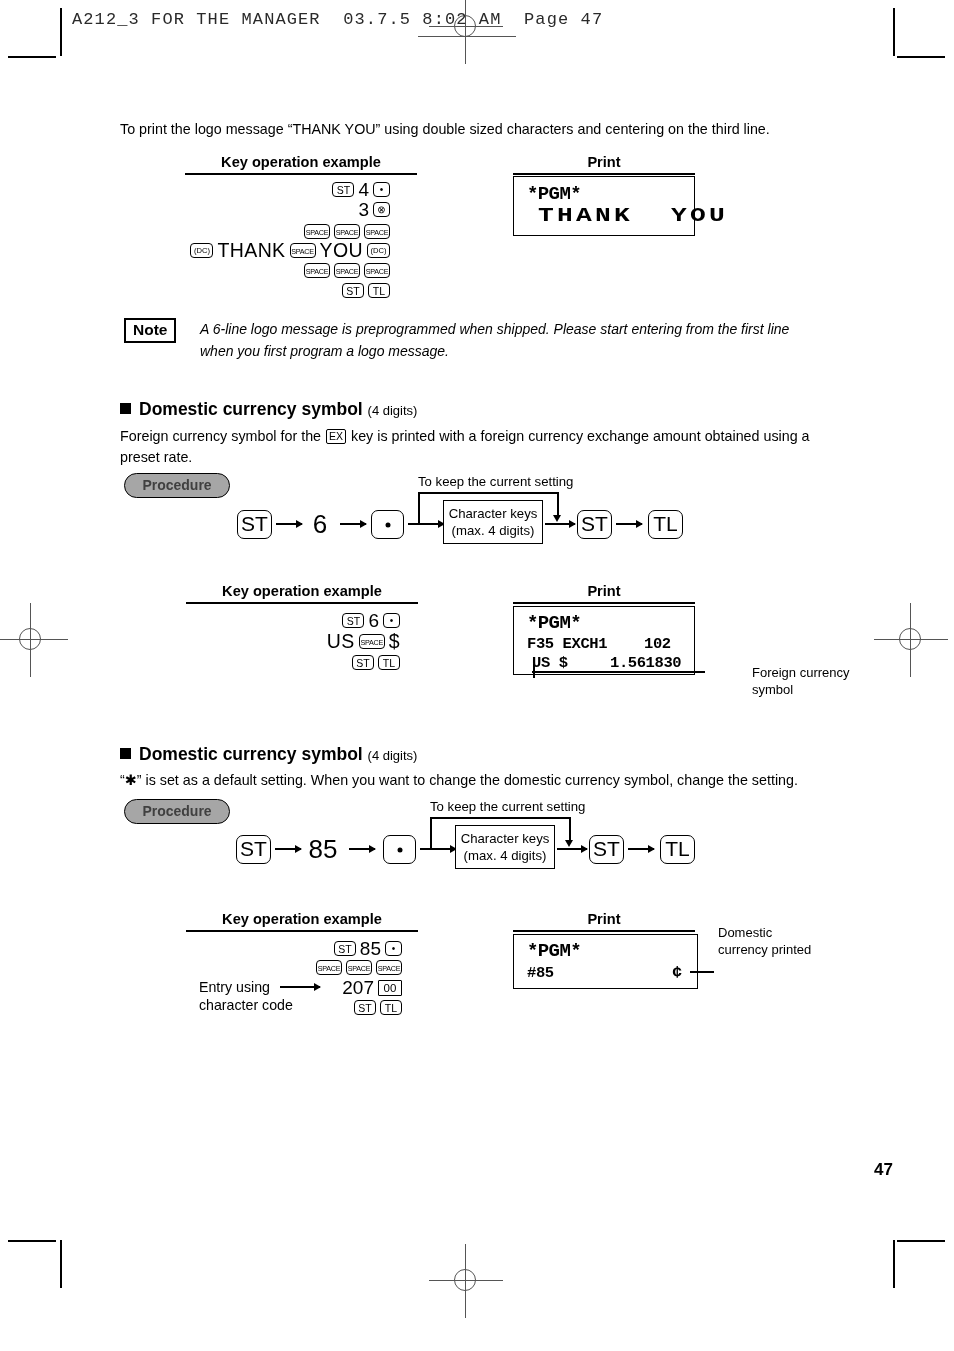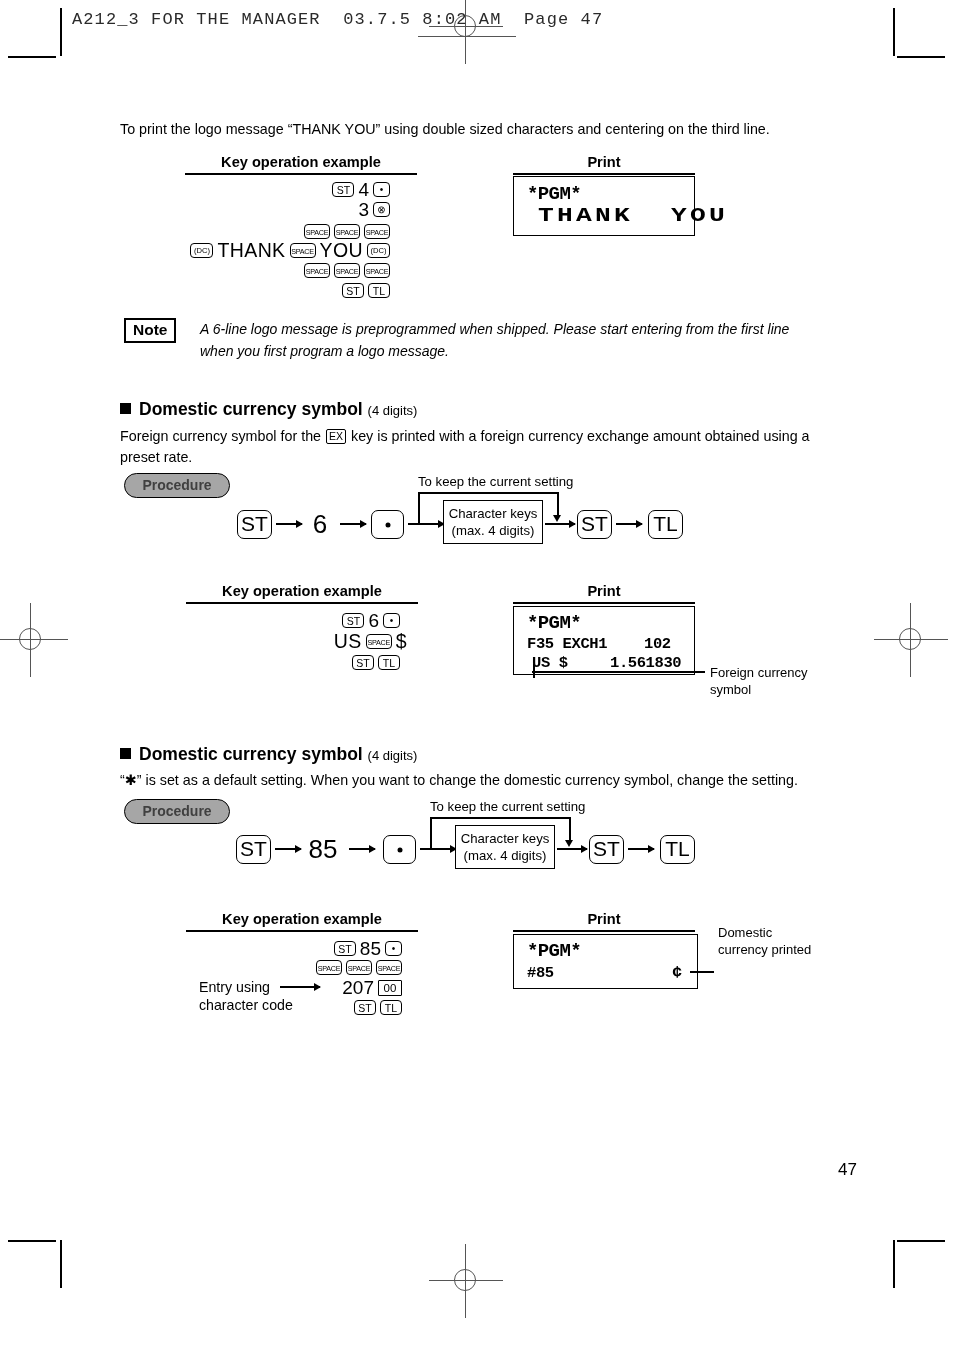--- a/index.html
+++ b/index.html
@@ -302,21 +302,22 @@
 
   .entry-label {
     position: absolute;
     font-size: 14.2px;
     line-height: 18px;
   }
 
   .pagenum {
     position: absolute;
     font-size: 17px;
-    font-weight: normal;
+    font-weight: bold;
+    margin-left: 36px;
   }
 </style>
 </head>
 <body>
 
 <div class="crop-v" style="left:60px; top:8px;  height:48px;"></div>
 <div class="crop-h" style="left:8px;  top:56px; width:48px;"></div>
 <div class="crop-v" style="left:893px; top:8px;  height:48px;"></div>
 <div class="crop-h" style="left:897px; top:56px; width:48px;"></div>
 <div class="crop-v" style="left:60px; top:1240px; height:48px;"></div>
@@ -450,41 +451,41 @@
 <div class="coltitle" style="left:513px; top:583px; width:182px;">
   <span>Print</span>
   <div class="rule"></div>
 </div>
 
 <div class="keyrow" style="left:210px; top:611px; width:190px;">
   <span class="key k-st">ST</span>
   <span class="bignum">6</span>
   <span class="key k-dot">•</span>
 </div>
-<div class="keyrow" style="left:217px; top:632px; width:190px;">
+<div class="keyrow" style="left:210px; top:632px; width:190px;">
   <span class="bigtext">US</span>
   <span class="key k-space">SPACE</span>
   <span class="bigtext">$</span>
 </div>
 <div class="keyrow" style="left:210px; top:653px; width:190px;">
   <span class="key k-st">ST</span>
   <span class="key k-tl">TL</span>
 </div>
 
 <div class="printbox" style="left:513px; top:606px; width:182px; height:69px;">
   <div class="pline pgm" style="left:13px; top:5px;">*PGM*</div>
   <div class="pline recv" style="left:13px; top:28px;">F35 EXCH1</div>
   <div class="pline recv" style="left:130px; top:28px;">102</div>
   <div class="pline recv" style="left:18px; top:47px;">US $</div>
   <div class="pline recv" style="left:96px; top:47px;">1.561830</div>
   <div class="line-h" style="left:18px; top:64px; width:40px;"></div>
 </div>
 <div class="line-v" style="left:533px; top:664px; height:14px;"></div>
 <div class="line-h" style="left:533px; top:671px; width:172px;"></div>
-<div class="callout" style="left:710px; top:664px; width:120px;">
+<div class="callout" style="left:752px; top:664px; width:120px;">
   <div>Foreign currency</div>
   <div>symbol</div>
 </div>
 
 <div class="heading" style="left:120px; top:744px;">
   <span class="sq"></span><span>Domestic currency symbol</span> <span class="sub">(4 digits)</span>
 </div>
 <div class="para" style="left:120px; top:770px; width:740px;">“✱” is set as a default setting.  When you want to change the domestic currency symbol, change the setting.</div>
 
 <div class="proc-badge" style="left:124px; top:799px; width:106px; height:25px;">Procedure</div>

